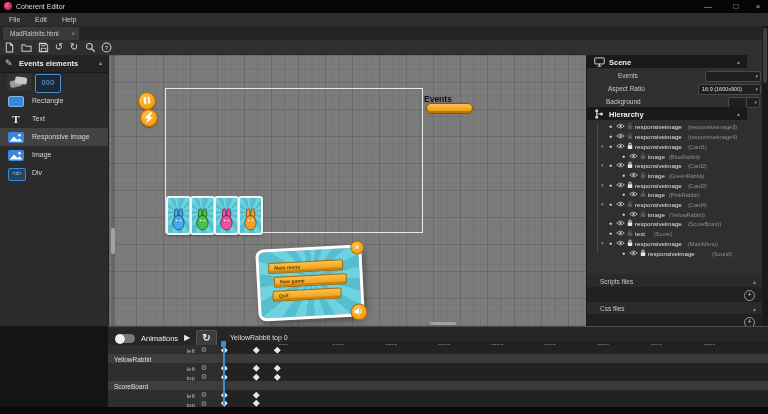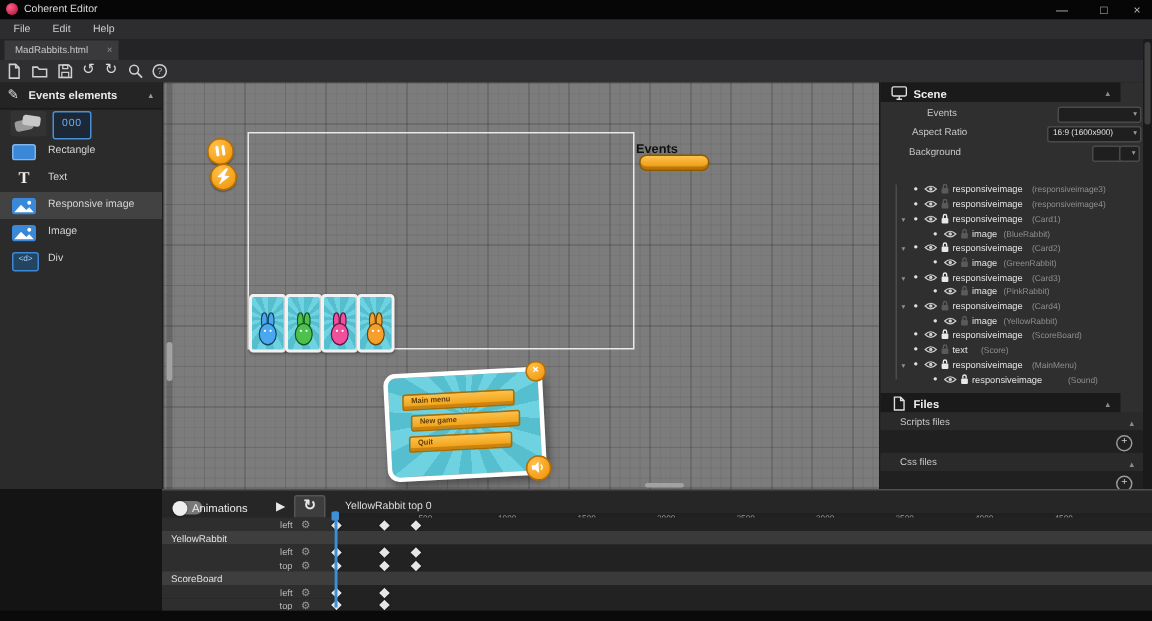--- a/index.html
+++ b/index.html
@@ -85,21 +85,21 @@
   .subhead .car{position:absolute;right:7px;top:3px;color:#8a8a8a;font-size:6px;}
   .plusrow{left:0;width:176px;background:#202020;border-bottom:1px solid #161616;}
   .plusbtn{position:absolute;right:8px;top:3px;width:9px;height:9px;border:1px solid #9a9a9a;border-radius:50%;color:#cfcfcf;font-size:7px;line-height:8px;text-align:center;}
   .rscroll{left:762px;top:26px;width:6px;height:388px;background:#1a1a1a;}
   .rthumb{left:763px;top:28px;width:4px;height:55px;background:#3f3f3f;border-radius:2px;}
   
   .timeline{left:108px;top:326px;width:660px;height:81px;background:#262626;border-top:1px solid #4f4f4f;overflow:hidden;}
   .tl-head{left:0;top:3px;width:660px;height:15px;}
   .toggle{position:absolute;left:7px;top:4px;width:20px;height:9px;background:#787878;border-radius:5px;}
   .knob{position:absolute;left:0px;top:-0.5px;width:10px;height:10px;border-radius:50%;background:#efefef;box-shadow:0 0 1px #000;}
-  .anim-lbl{position:absolute;left:20px;top:4px;color:#ececec;font-size:7.5px;}
+  .anim-lbl{position:absolute;left:33px;top:4px;color:#ececec;font-size:7.5px;}
   .playbtn{position:absolute;left:76px;top:3px;color:#e8e8e8;font-size:8px;}
   .loopbtn{position:absolute;left:88px;top:0px;width:19px;height:15px;background:#3d3d3d;border:1px solid #555;border-radius:2px;color:#e8e8e8;font-size:10px;font-weight:bold;text-align:center;line-height:14px;}
   .cur-lbl{position:absolute;left:122px;top:4px;color:#dedede;font-size:7px;}
   .ruler{left:115px;top:15px;width:545px;height:11px;background:#202020;
     background-image:
       repeating-linear-gradient(90deg,#8f8f8f 0 1px,transparent 1px 53px),
       repeating-linear-gradient(90deg,#5e5e5e 0 1px,transparent 1px 10.6px);
     background-size:100% 6px,100% 3px;background-position:1px 100%,1px 100%;background-repeat:no-repeat;}
   .rlab{position:absolute;top:0.5px;color:#9c9c9c;font-size:5.5px;}
   .trow{left:0;width:660px;}
@@ -334,20 +334,32 @@
       </div>
     </div>
     <div class="abs fieldrow" style="top:40px;">
       <span class="lb" style="left:19px;">Background</span>
       <div class="dd" style="left:141px;top:1.5px;width:15px;"><span></span></div>
       <div class="dd" style="left:159px;top:1.5px;width:9px;">
           <span class="car">▾</span>
         </div>
     </div>
 
+    <div class="abs sechead" style="top:52px;">
+      <span class="ic">
+          <svg viewBox="0 0 12 11">
+            <path d="M3 2 v7 M3 5.5 h3.5" stroke="#e0e0e0" stroke-width="1" fill="none"></path>
+            <rect x="1.6" y="0.6" width="2.8" height="2.8" fill="#e0e0e0"></rect>
+            <rect x="6.8" y="4.1" width="2.8" height="2.8" fill="#e0e0e0"></rect>
+            <rect x="1.6" y="7.6" width="2.8" height="2.8" fill="#e0e0e0"></rect>
+          </svg>
+        </span>
+      <span class="t">Hierarchy</span>
+      <span class="car">▴</span>
+    </div>
     <div class="abs guide" style="top:68px;height:130px;"></div>
 
     <div class="abs hrow" style="top:66px;">
       <span class="dot" style="left:22px;">●</span>
       <span class="eye" style="left:29px;">
           <svg width="9" height="6" viewBox="0 0 12 8">
             <path d="M1 4 Q6 -1 11 4 Q6 9 1 4 Z" fill="none" stroke="#cfcfcf" stroke-width="1"></path>
             <circle cx="6" cy="4" r="1.5" fill="#cfcfcf"></circle>
           </svg>
         </span>
@@ -580,29 +592,20 @@
       <span class="lock" style="left:53px;">
           <svg width="6" height="8" viewBox="0 0 8 10">
             <rect x="1" y="4" width="6" height="5" rx="1" fill="#e8e8e8"></rect>
             <path d="M2.5 4 V2.5 a1.5 1.5 0 0 1 3 0 V4" fill="none" stroke="#e8e8e8" stroke-width="1.2"></path>
           </svg>
         </span>
       <span class="ty" style="left:61px;">responsiveimage</span>
       <span class="nm" style="left:125px;">(Sound)</span>
     </div>
 
-    <div class="abs sechead" style="top:207px;">
-      <span class="ic">
-          <svg viewBox="0 0 12 11">
-            <path d="M2.5 0.8 h4.5 l2.5 2.5 V10.2 h-7 z M7 0.8 v2.5 h2.5" fill="none" stroke="#e0e0e0" stroke-width="1"></path>
-          </svg>
-        </span>
-      <span class="t">Files</span>
-      <span class="car">▴</span>
-    </div>
     <div class="abs subhead" style="top:220px;">
       <span class="t">Scripts files</span>
       <span class="car">▴</span>
     </div>
     <div class="abs plusrow" style="top:232px;height:15px;">
       <span class="plusbtn">+</span>
     </div>
     <div class="abs subhead" style="top:247px;">
       <span class="t">Css files</span>
       <span class="car">▴</span>

